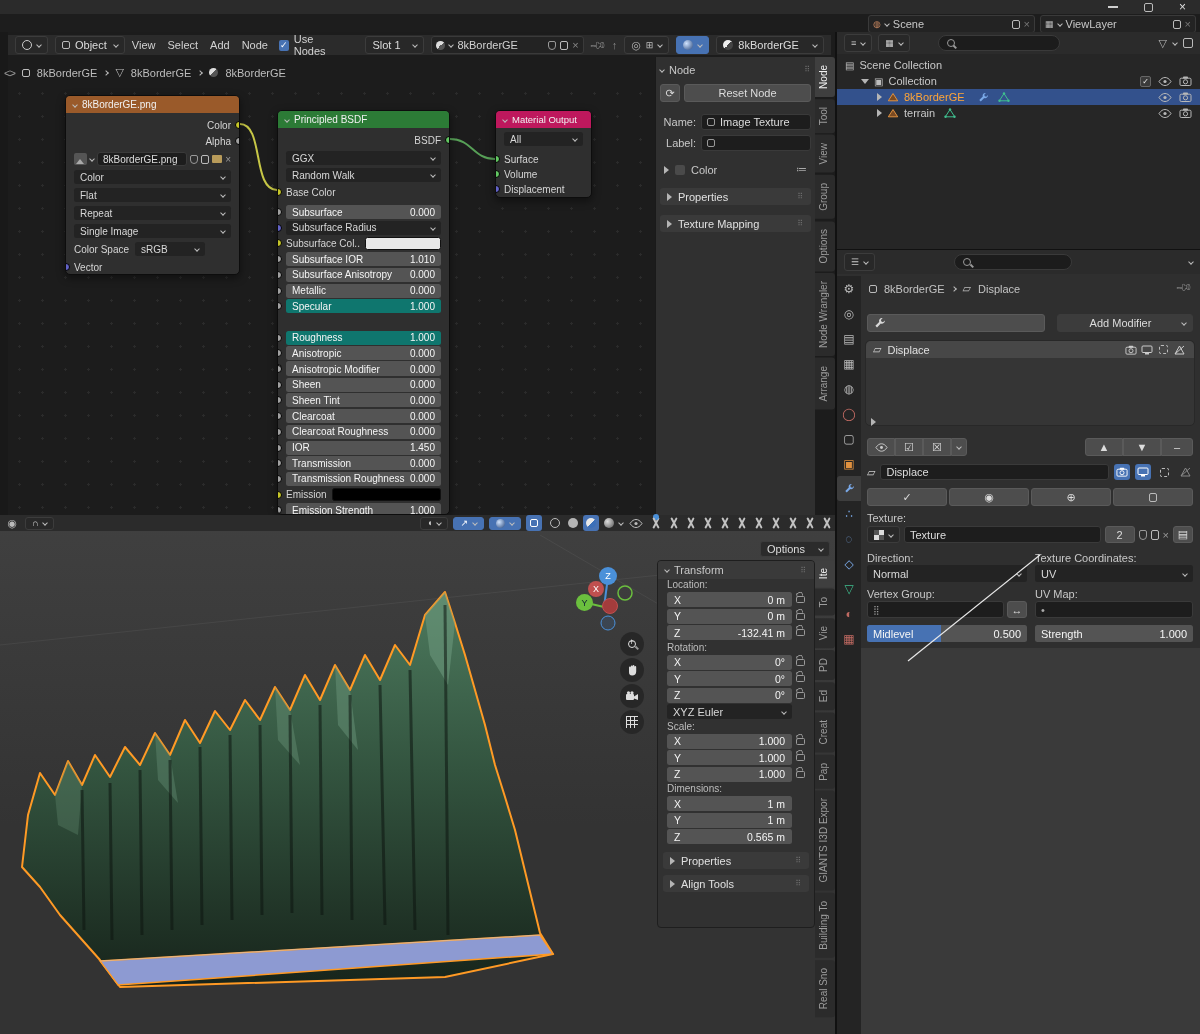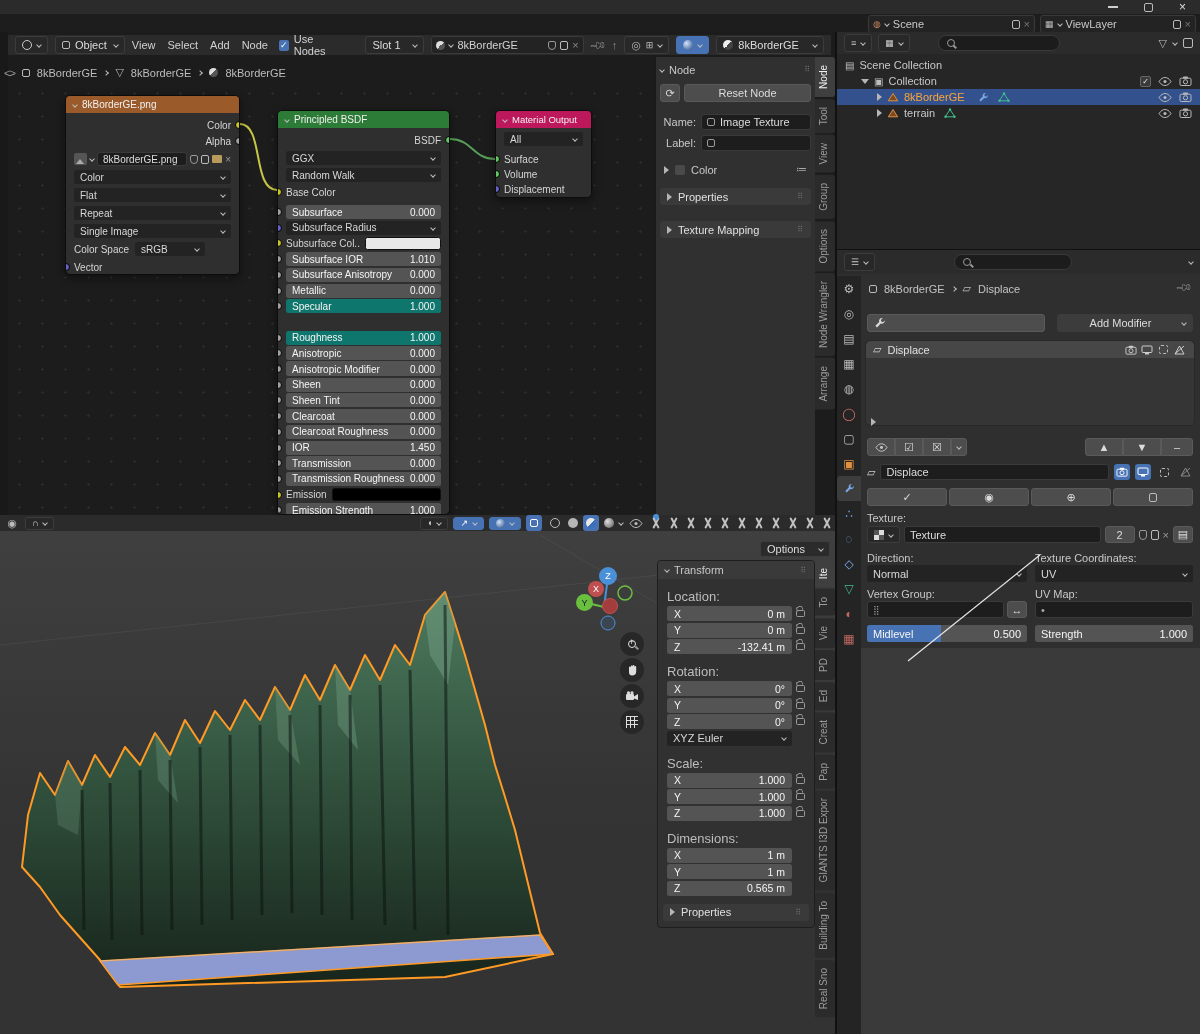--- a/index.html
+++ b/index.html
@@ -34,21 +34,21 @@
 .swatch{flex:1;height:13px;border-radius:2.5px;border:1px solid #111}
 
 .phead{background:#3a3a3a;border-radius:3px;height:17px;display:flex;align-items:center;gap:6px;padding:0 7px;color:#e0e0e0}
 .field{background:#1d1d1d;border:1px solid #3a3a3a;border-radius:3px;height:16px;display:flex;align-items:center;gap:5px;padding:0 5px;color:#ddd}
 .vtabs{display:flex;flex-direction:column;gap:2px}
 .vtab{writing-mode:vertical-rl;transform:rotate(180deg);background:#2b2b2b;color:#9d9d9d;font-size:10px;padding:8px 3px;border-radius:3px 0 0 3px}
 .vtab.active{background:#3f3f3f;color:#f0f0f0}
 .tfield{flex:1;background:#545454;border-radius:2.5px;height:15px;display:flex;align-items:center;justify-content:space-between;padding:0 7px;color:#f4f4f4;font-size:10.5px}
 .lock{width:9px;height:7px;border:1.2px solid #9a9a9a;border-radius:1.5px;position:relative;margin-left:4px;flex:0 0 auto}
 .lock::before{content:"";position:absolute;width:5px;height:4px;border:1.2px solid #9a9a9a;border-bottom:none;border-radius:3px 3px 0 0;left:-1px;top:-5px;transform:rotate(-18deg)}
-.glabel{color:#bdbdbd;font-size:13px;margin:10px 9px 2px}
+.glabel{color:#bdbdbd;font-size:10px;margin:0 9px 2px}
 .trow{display:flex;align-items:center;margin:1.5px 9px}
 .xicon{position:relative;width:9px;height:12px;flex:0 0 auto}
 .xicon::before,.xicon::after{content:"";position:absolute;left:3.6px;top:0;width:1.8px;height:12px;background:#c2c2c2;border-radius:1px}
 .xicon::before{transform:rotate(28deg)}.xicon::after{transform:rotate(-28deg)}
 .toolcirc{position:absolute;width:24px;height:24px;border-radius:50%;background:rgba(36,36,36,.85);display:flex;align-items:center;justify-content:center}
 .annot{color:#ececec;font-size:25px;line-height:30px;text-align:center;letter-spacing:.5px}
 .ptab{width:24px;height:25px;display:flex;align-items:center;justify-content:center;font-size:12px}
 .ptab.active{background:#3d3d3d;border-radius:3px 0 0 3px}
 .icon-btn{width:16px;height:16px;display:flex;align-items:center;justify-content:center;color:#bbb}
 .sqr{display:inline-block;border:1.3px solid #bbb;border-radius:2px}
@@ -436,21 +436,21 @@
           <span class="tri-r"></span>
           <span style="width:10px;height:10px;background:#4a4a4a;border-radius:2px;display:inline-block"></span>
           <span>Color</span>
           <span style="margin-left:auto;color:#aaa">≔</span>
         </div>
       <div class="phead" style="margin-top:12px">
           <span class="tri-r"></span>
           <span>Properties</span>
           <span class="dots" style="margin-left:auto">⠿</span>
         </div>
-      <div class="phead" style="margin-top:16px">
+      <div class="phead" style="margin-top:10px">
           <span class="tri-r"></span>
           <span>Texture Mapping</span>
           <span class="dots" style="margin-left:auto">⠿</span>
         </div>
     </div>
     <div class="abs vtabs" id="shader-tabs" style="left:815px;top:25px;width:20px">
         <div class="vtab active">Node</div>
         <div class="vtab">Tool</div>
         <div class="vtab">View</div>
         <div class="vtab">Group</div>

